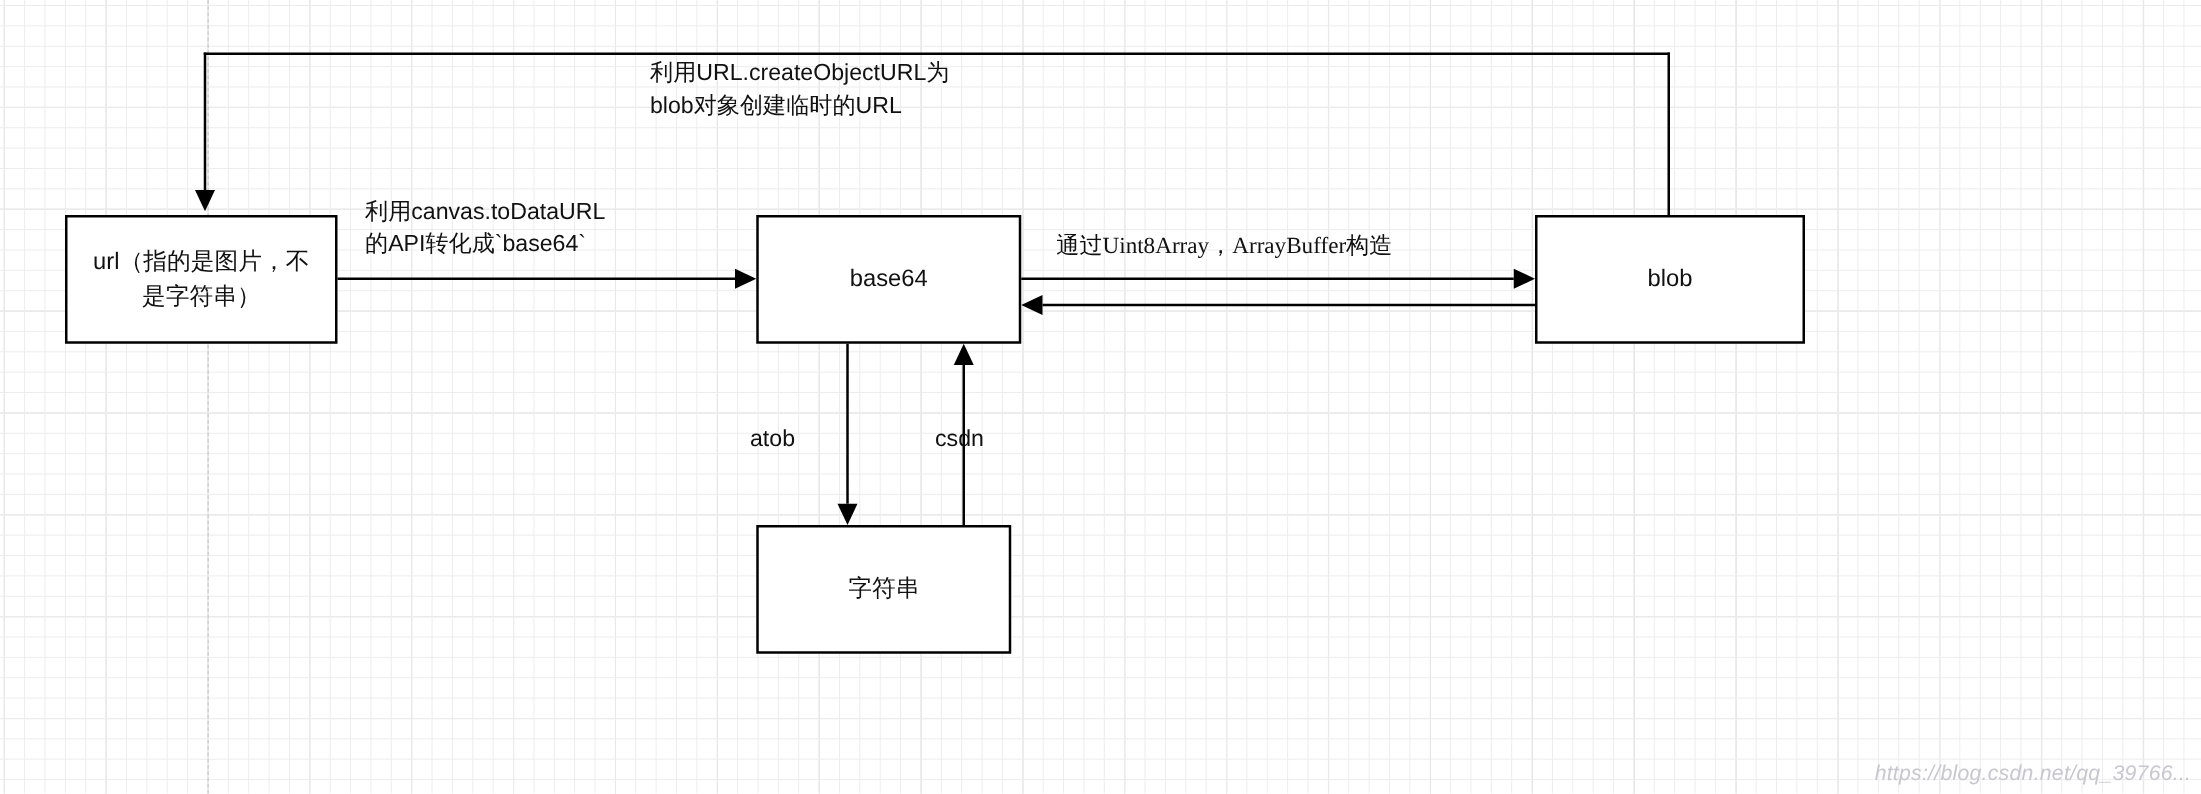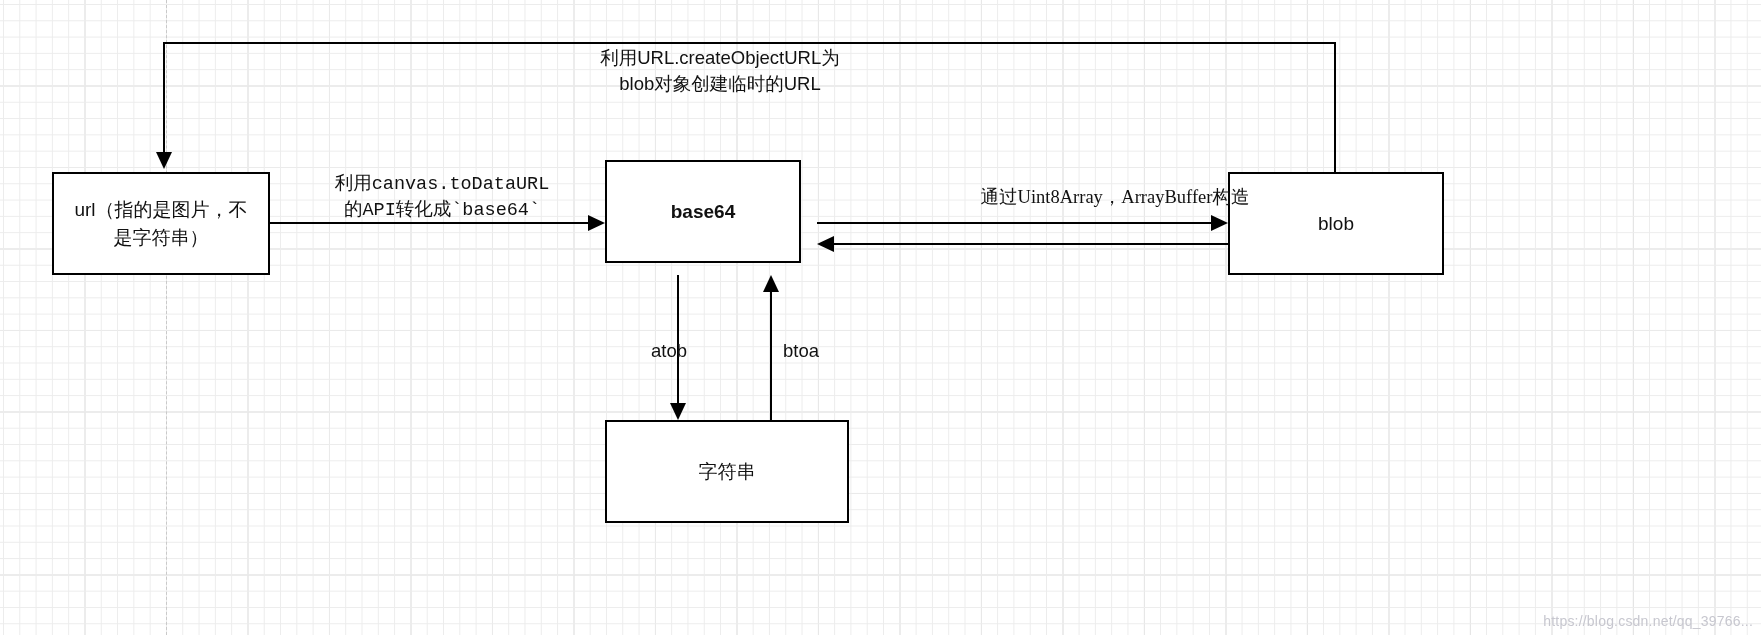--- a/index.html
+++ b/index.html
@@ -40,21 +40,21 @@
     align-items: center;
     justify-content: center;
     text-align: center;
     font-size: 19px;
     line-height: 1.45;
     padding: 4px 8px;
     white-space: pre-line;
   }
   .edge-label {
     position: absolute;
-    text-align: center;
+    text-align: left;
     font-size: 18.5px;
     line-height: 1.42;
     white-space: pre-line;
     color: #111111;
   }
   .line {
     position: absolute;
     background: #000000;
   }
   .h-line { height: 2px; }
@@ -81,72 +81,73 @@
   }
   .arrow-left {
     border-top: 8px solid transparent;
     border-bottom: 8px solid transparent;
     border-right: 17px solid #000000;
   }
   .watermark {
     position: absolute;
     right: 8px;
     bottom: 6px;
-    font-size: 14px;
+    font-size: 17px;
     color: #c7c7cf;
     letter-spacing: 0.2px;
     user-select: none;
+    font-style: italic;
   }
 </style>
 </head>
 <body>
 
 <div id="canvas">
 
   <div class="page-edge-left"></div>
 
   <div class="node" style="left:52px; top:172px; width:218px; height:103px;justify-content:center;">
     <span>url（指的是图片，不
 是字符串）</span>
   </div>
 
-  <div class="node" style="left:605px; top:160px; width:196px; height:103px;font-weight:bold;">
+  <div class="node" style="left:605px; top:172px; width:212px; height:103px;">
     <span>base64</span>
   </div>
 
   <div class="node" style="left:1228px; top:172px; width:216px; height:103px;text-align:right;">
     <span>blob</span>
   </div>
 
-  <div class="node" style="left:605px; top:420px; width:244px; height:103px;">
+  <div class="node" style="left:605px; top:420px; width:204px; height:103px;">
     <span>字符串</span>
   </div>
 
   <div class="line v-line" style="left:1334px; top:42px; height:131px;"></div>
   <div class="line h-line" style="left:163px; top:42px; width:1173px;"></div>
   <div class="line v-line" style="left:163px; top:42px; height:110px;"></div>
   <div class="arrow arrow-down" style="left:156px; top:152px;"></div>
   <div class="edge-label" style="left:520px; top:45px; width:400px;">利用URL.createObjectURL为
 blob对象创建临时的URL</div>
 
   <div class="line h-line" style="left:270px; top:222px; width:318px;"></div>
   <div class="arrow arrow-right" style="left:588px; top:215px;"></div>
-  <div class="edge-label" style="left:292px; top:172px; width:300px;font-family:Liberation Mono, monospace;">利用canvas.toDataURL
+  <div class="edge-label" style="left:292px; top:156px; width:300px;">利用canvas.toDataURL
 的API转化成`base64`</div>
 
   <div class="line h-line" style="left:817px; top:222px; width:394px;"></div>
   <div class="arrow arrow-right" style="left:1211px; top:215px;"></div>
   <div class="edge-label" style="left:845px; top:184px; width:540px;font-family:Liberation Serif, serif;">通过Uint8Array，ArrayBuffer构造</div>
 
   <div class="line h-line" style="left:834px; top:243px; width:394px;"></div>
   <div class="arrow arrow-left" style="left:817px; top:236px;"></div>
 
   <div class="line v-line" style="left:677px; top:275px; height:128px;"></div>
   <div class="arrow arrow-down" style="left:670px; top:403px;"></div>
-  <div class="edge-label" style="left:616px; top:338px; width:106px;">atob</div>
+  <div class="edge-label" style="left:600px; top:338px; width:106px;">atob</div>
 
   <div class="line v-line" style="left:770px; top:292px; height:128px;"></div>
   <div class="arrow arrow-up" style="left:763px; top:275px;"></div>
-  <div class="edge-label" style="left:748px; top:338px; width:106px;">btoa</div>
+  <div class="edge-label" style="left:748px; top:338px; width:106px;">csdn</div>
 
   <div class="watermark">https://blog.csdn.net/qq_39766...</div>
 
 </div>
 
 </body></html>

